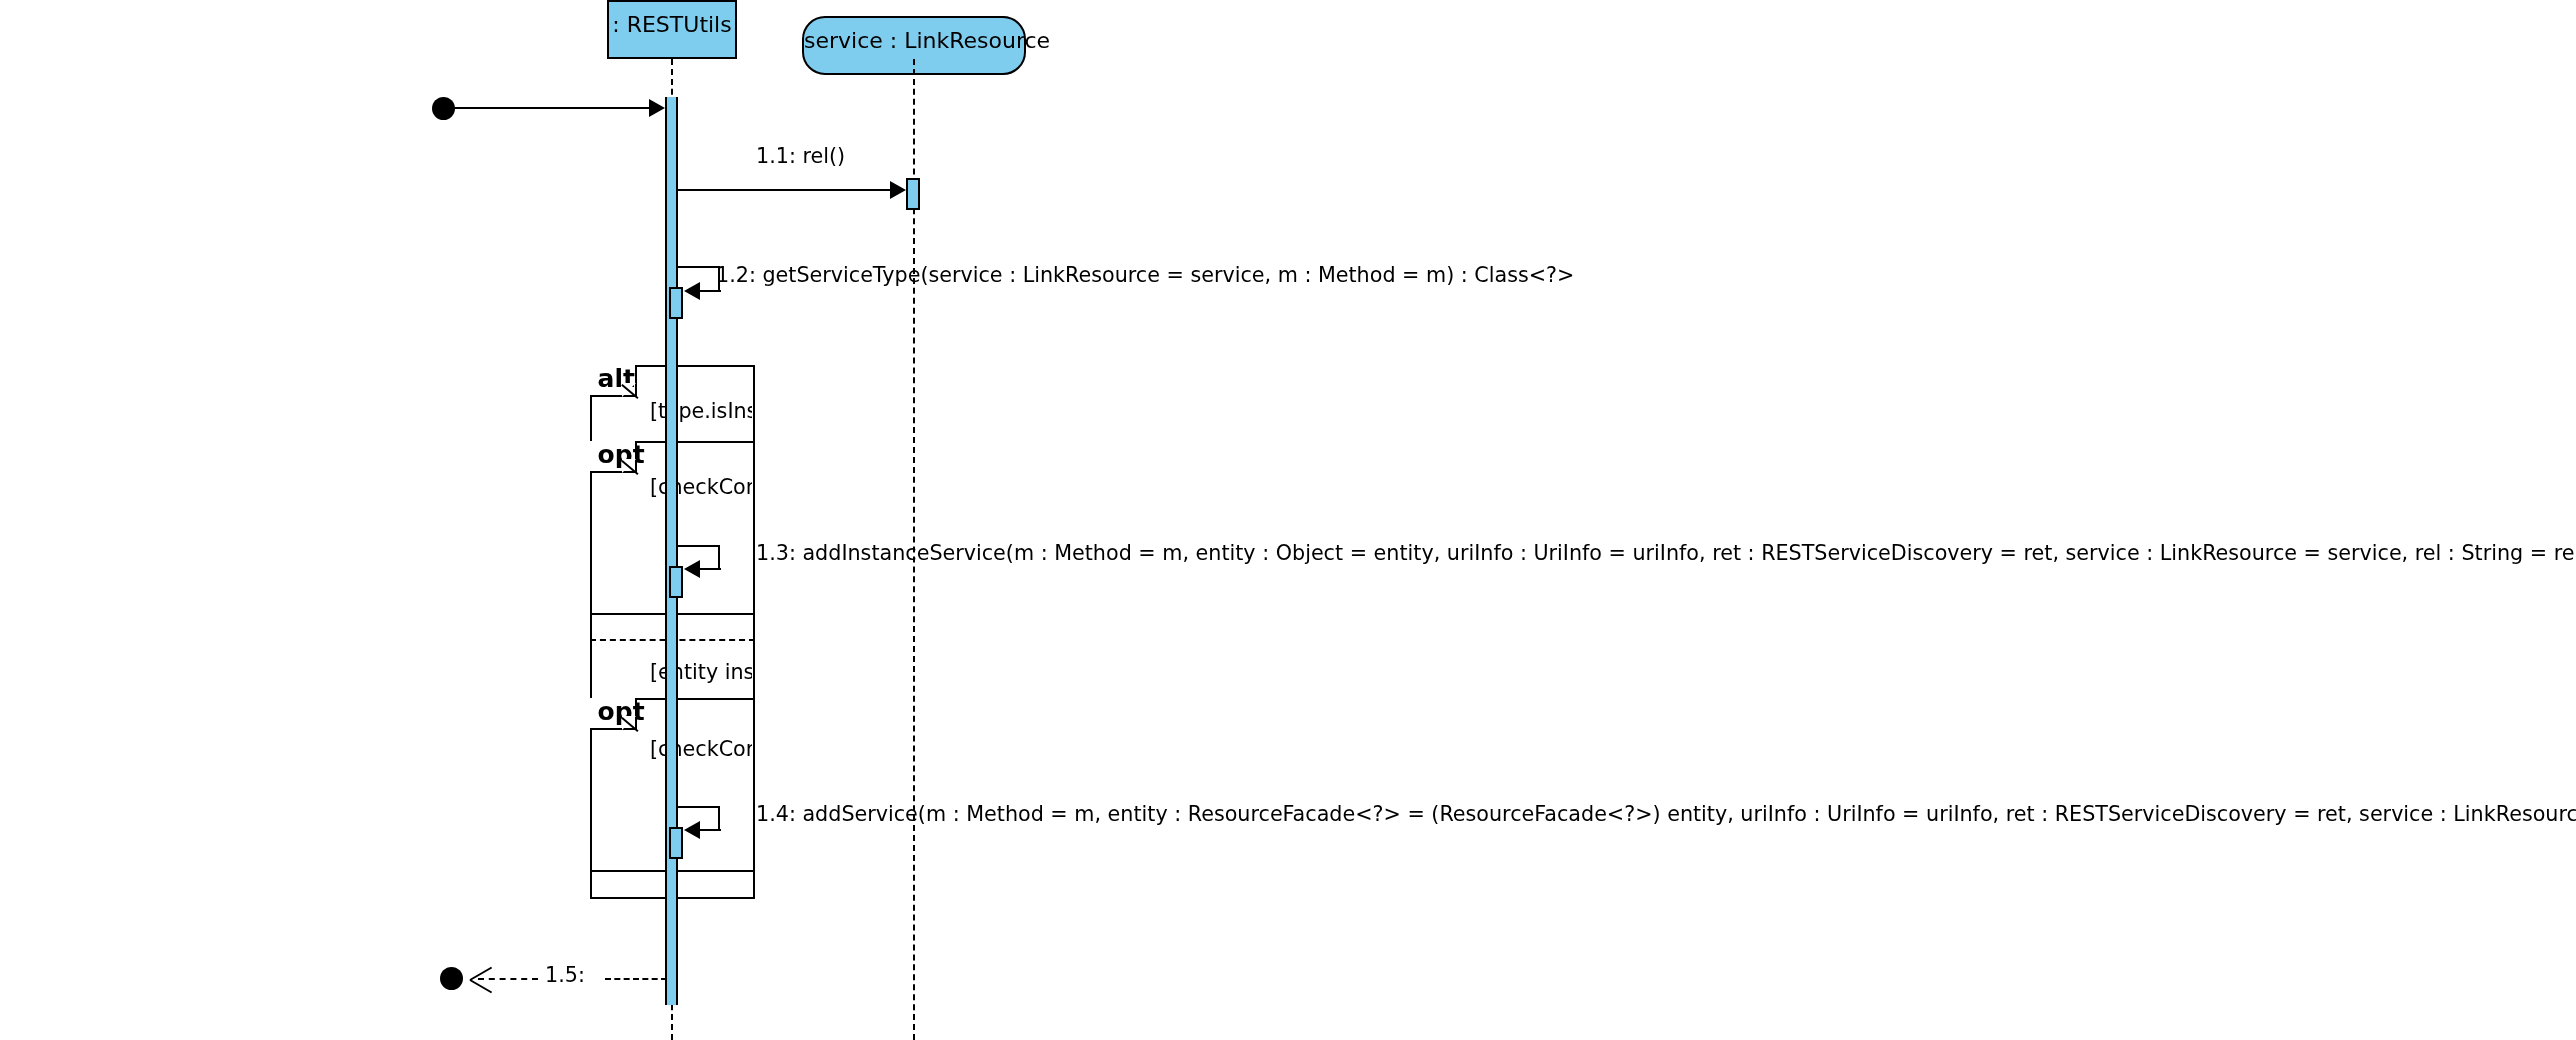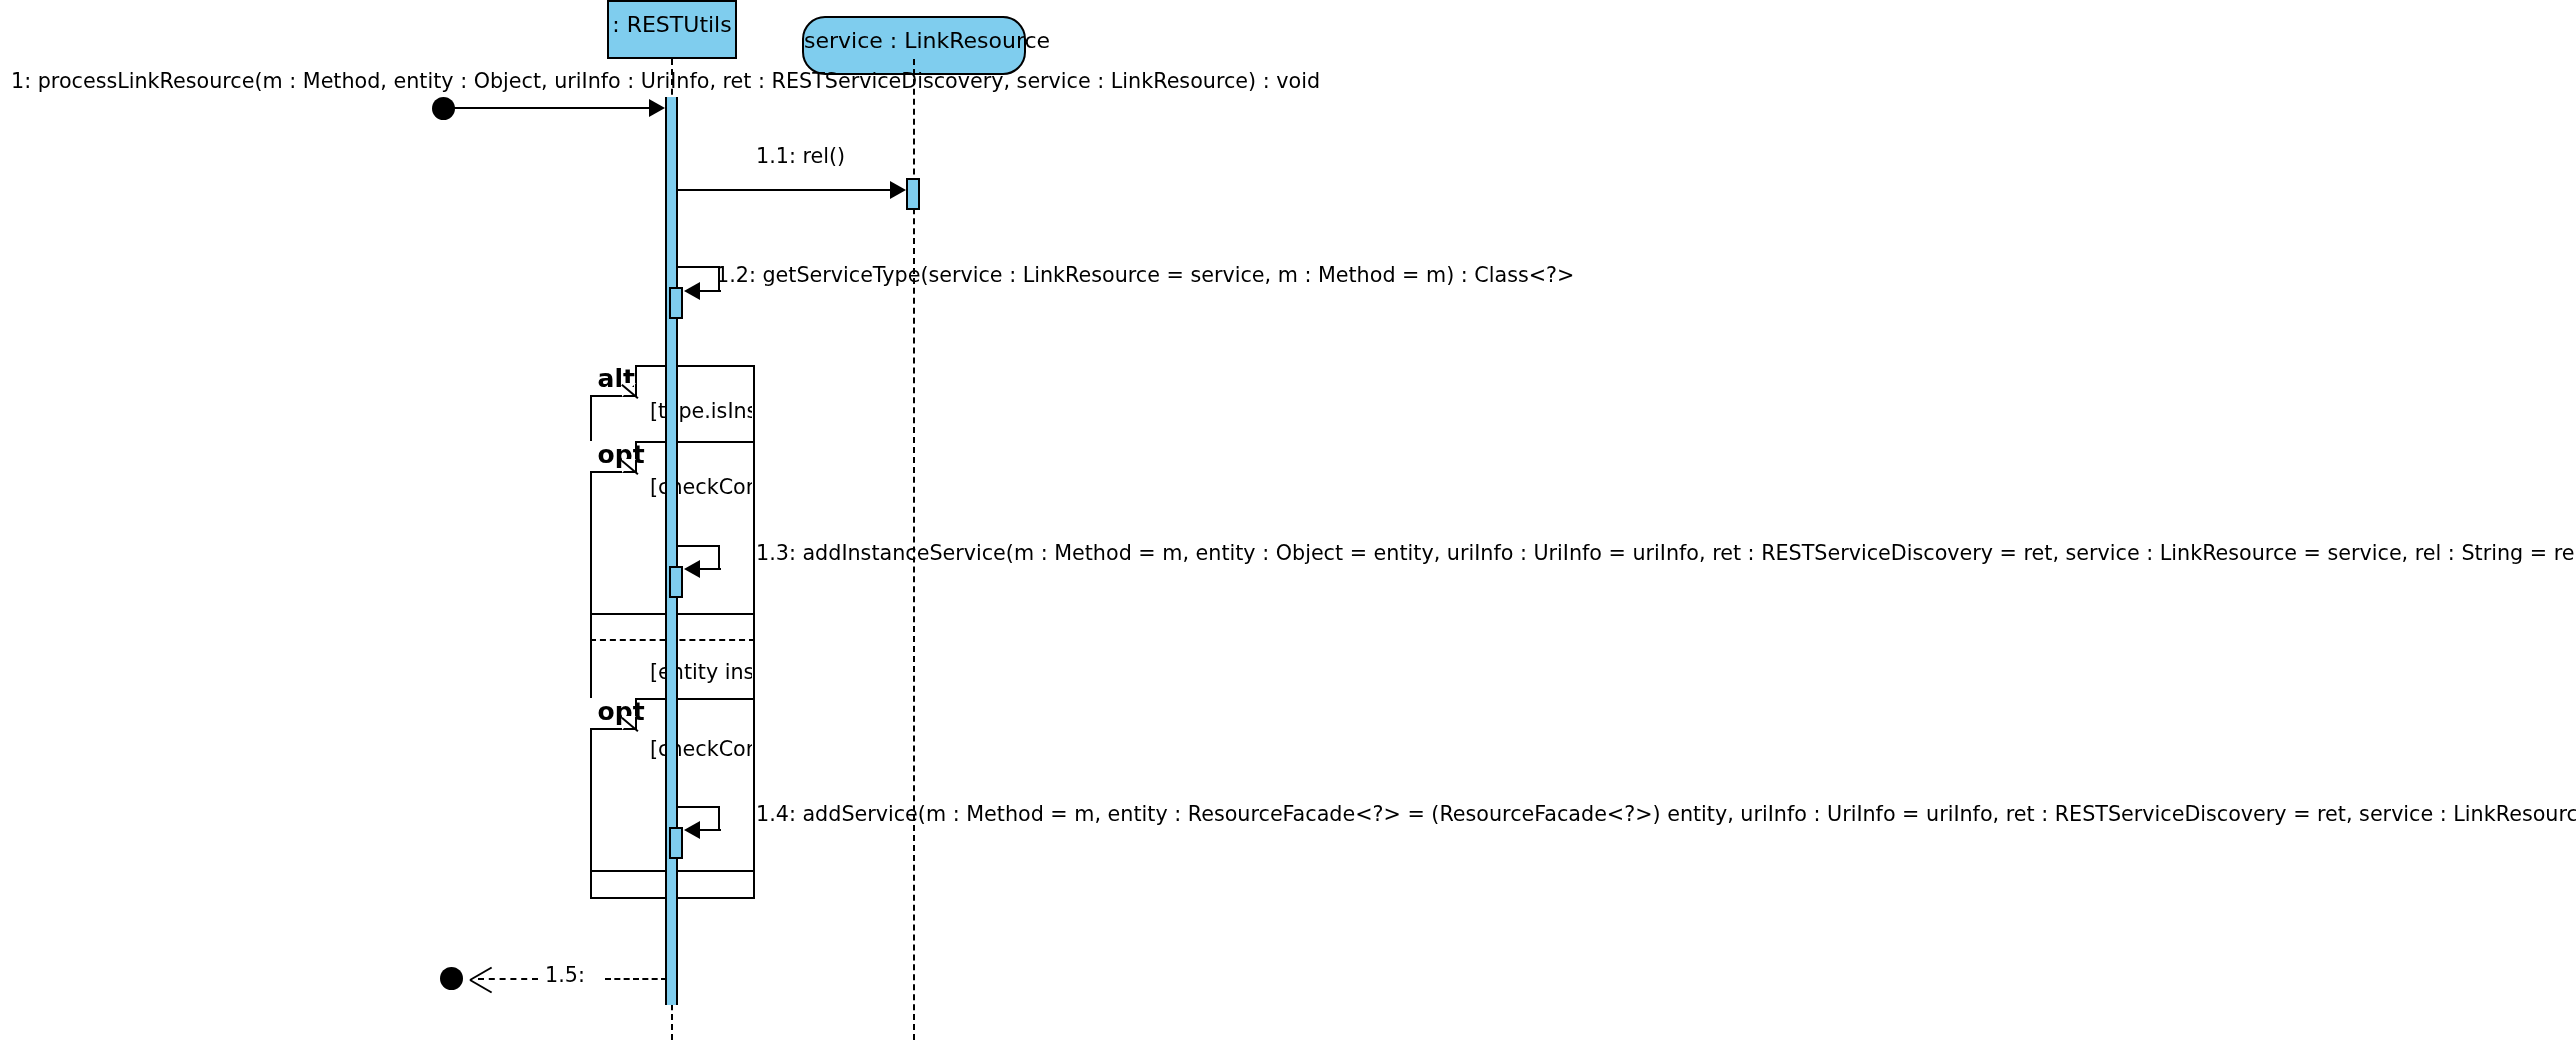--- a/index.html
+++ b/index.html
@@ -117,21 +117,20 @@
   <div class="guardwrap" style="left:650px;top:662px;width:102px;height:24px;">
     <span class="guard">[entity instanc</span>
   </div>
 
   <div class="guardwrap" style="left:650px;top:739px;width:102px;height:24px;">
     <span class="guard">[checkConstra</span>
   </div>
 
   <div class="act" style="left:665px;top:97px;width:13px;height:908px;"></div>
 
-  <div class="msg" style="left:11px;top:71px;">1: processLinkResource(m : Method, entity : Object, uriInfo : UriInfo, ret : RESTServiceDiscovery, service : LinkResource) : void</div>
   <div class="dot" style="left:432px;top:97px;"></div>
   <div class="hline" style="left:443px;top:107px;width:207px;"></div>
   <div class="arrow-r" style="left:649px;top:99px;"></div>
 
   <div class="msg" style="left:756px;top:146px;">1.1: rel()</div>
   <div class="hline" style="left:678px;top:189px;width:213px;"></div>
   <div class="arrow-r" style="left:890px;top:181px;"></div>
   <div class="act-box" style="left:906px;top:178px;width:14px;height:31.5px;"></div>
 
   <div class="msg" style="left:716px;top:265px;">1.2: getServiceType(service : LinkResource = service, m : Method = m) : Class&lt;?&gt;</div>

